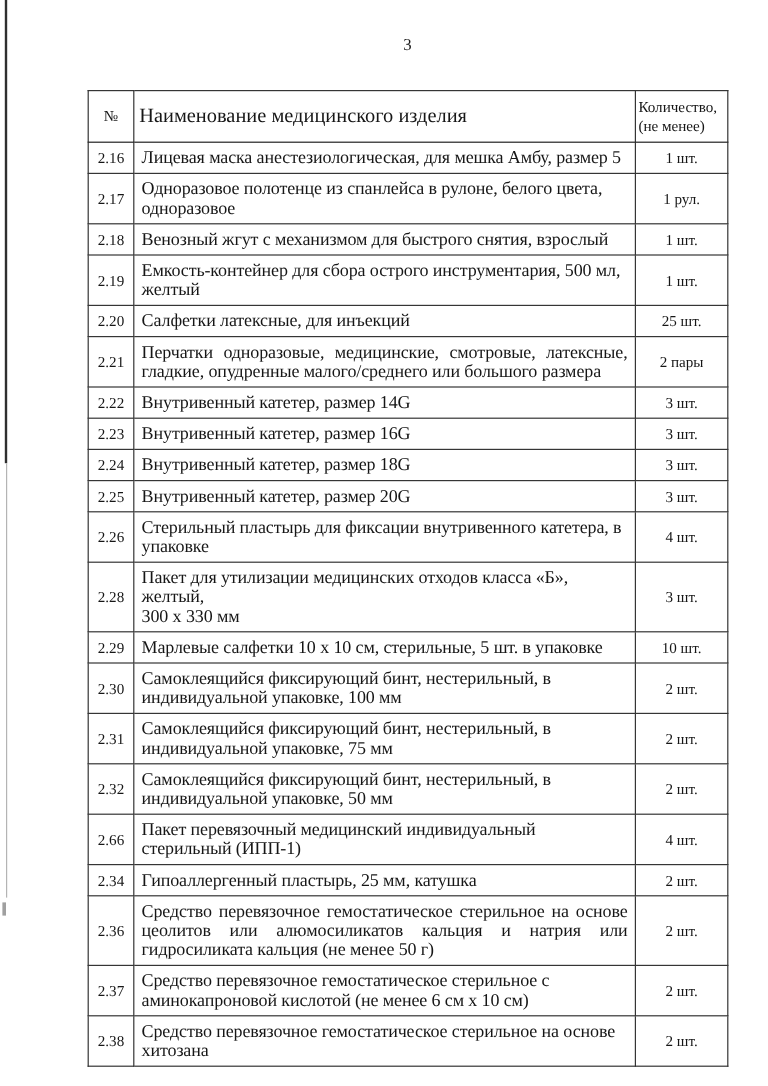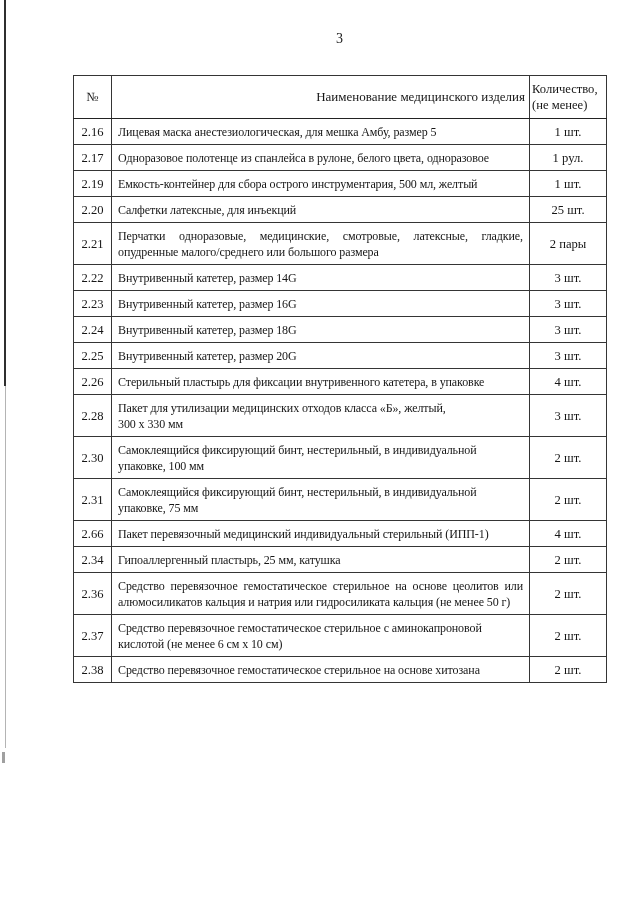--- a/index.html
+++ b/index.html
@@ -41,27 +41,27 @@
     border: 1px solid #353535;
     vertical-align: middle;
     font-weight: normal;
   }
   .doc-table thead th { border-bottom: 1.2px solid #222; }
 
   th.h-num, td.col-num {
     text-align: center; font-size: 12.6px; padding: 4px 2px;
     line-height: 16px;
   }
-  th.h-name { text-align: right; font-size: 13px; padding: 5px 4px; line-height: 16px; }
+  th.h-name { text-align: left; font-size: 17px; padding: 5px 4px; line-height: 16px; }
   th.h-qty {
     text-align: left; font-size: 12.6px; padding: 5px 2px;
     line-height: 16px; white-space: pre-line;
   }
   td.col-name {
-    font-size: 12px; letter-spacing: -0.1px;
+    font-size: 15px; letter-spacing: -0.1px;
     padding: 4.5px 6px; line-height: 16px;
     text-align: left; white-space: pre-line;
   }
   tr.justify td.col-name { text-align: justify; text-align-last: left; }
   td.col-qty {
     text-align: center; font-size: 12.6px; padding: 4px 2px; line-height: 16px;
   }
 </style>
 </head>
 <body>
@@ -93,20 +93,25 @@
           <td class="col-num">2.16</td>
           <td class="col-name">Лицевая маска анестезиологическая, для мешка Амбу, размер 5</td>
           <td class="col-qty">1 шт.</td>
         </tr>
         <tr>
           <td class="col-num">2.17</td>
           <td class="col-name">Одноразовое полотенце из спанлейса в рулоне, белого цвета, одноразовое</td>
           <td class="col-qty">1 рул.</td>
         </tr>
         <tr>
+          <td class="col-num">2.18</td>
+          <td class="col-name">Венозный жгут с механизмом для быстрого снятия, взрослый</td>
+          <td class="col-qty">1 шт.</td>
+        </tr>
+        <tr>
           <td class="col-num">2.19</td>
           <td class="col-name">Емкость-контейнер для сбора острого инструментария, 500 мл, желтый</td>
           <td class="col-qty">1 шт.</td>
         </tr>
         <tr>
           <td class="col-num">2.20</td>
           <td class="col-name">Салфетки латексные, для инъекций</td>
           <td class="col-qty">25 шт.</td>
         </tr>
         <tr class="justify">
@@ -139,27 +144,37 @@
           <td class="col-name">Стерильный пластырь для фиксации внутривенного катетера, в упаковке</td>
           <td class="col-qty">4 шт.</td>
         </tr>
         <tr>
           <td class="col-num">2.28</td>
           <td class="col-name">Пакет для утилизации медицинских отходов класса «Б», желтый,
 300 х 330 мм</td>
           <td class="col-qty">3 шт.</td>
         </tr>
         <tr>
+          <td class="col-num">2.29</td>
+          <td class="col-name">Марлевые салфетки 10 х 10 см, стерильные, 5 шт. в упаковке</td>
+          <td class="col-qty">10 шт.</td>
+        </tr>
+        <tr>
           <td class="col-num">2.30</td>
           <td class="col-name">Самоклеящийся фиксирующий бинт, нестерильный, в индивидуальной упаковке, 100 мм</td>
           <td class="col-qty">2 шт.</td>
         </tr>
         <tr>
           <td class="col-num">2.31</td>
           <td class="col-name">Самоклеящийся фиксирующий бинт, нестерильный, в индивидуальной упаковке, 75 мм</td>
+          <td class="col-qty">2 шт.</td>
+        </tr>
+        <tr>
+          <td class="col-num">2.32</td>
+          <td class="col-name">Самоклеящийся фиксирующий бинт, нестерильный, в индивидуальной упаковке, 50 мм</td>
           <td class="col-qty">2 шт.</td>
         </tr>
         <tr>
           <td class="col-num">2.66</td>
           <td class="col-name">Пакет перевязочный медицинский индивидуальный стерильный (ИПП-1)</td>
           <td class="col-qty">4 шт.</td>
         </tr>
         <tr>
           <td class="col-num">2.34</td>
           <td class="col-name">Гипоаллергенный пластырь, 25 мм, катушка</td>

